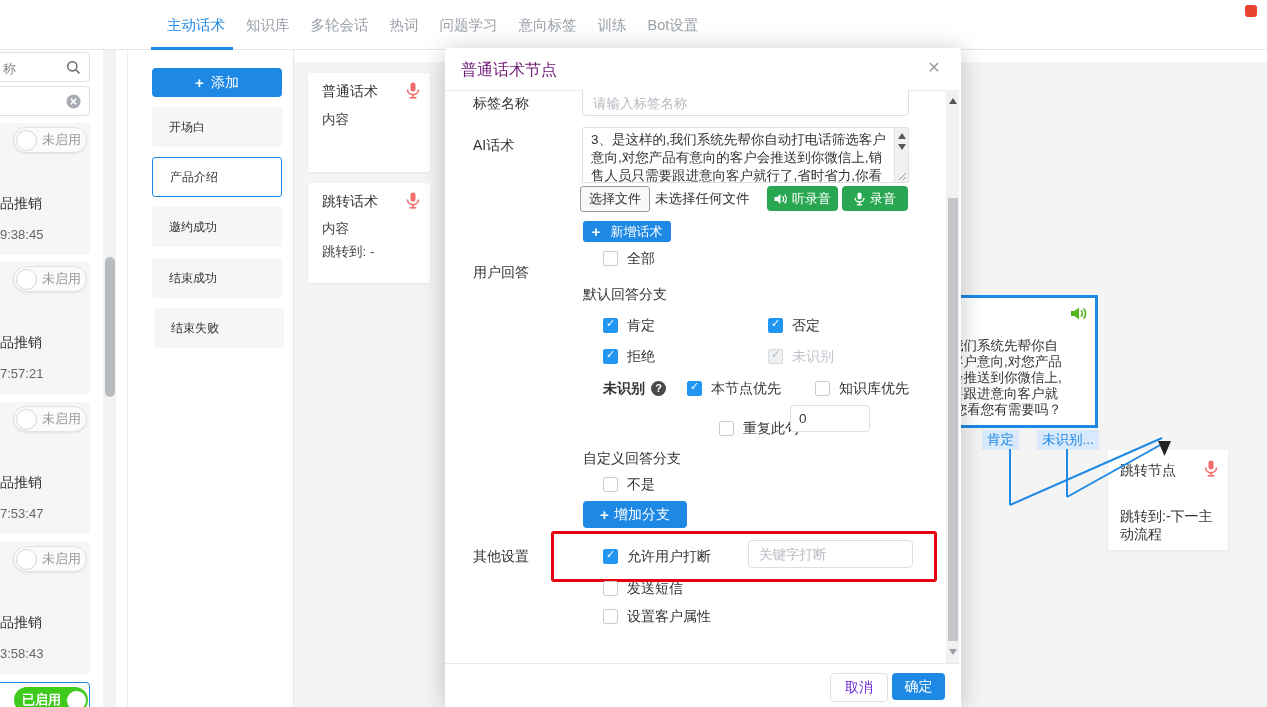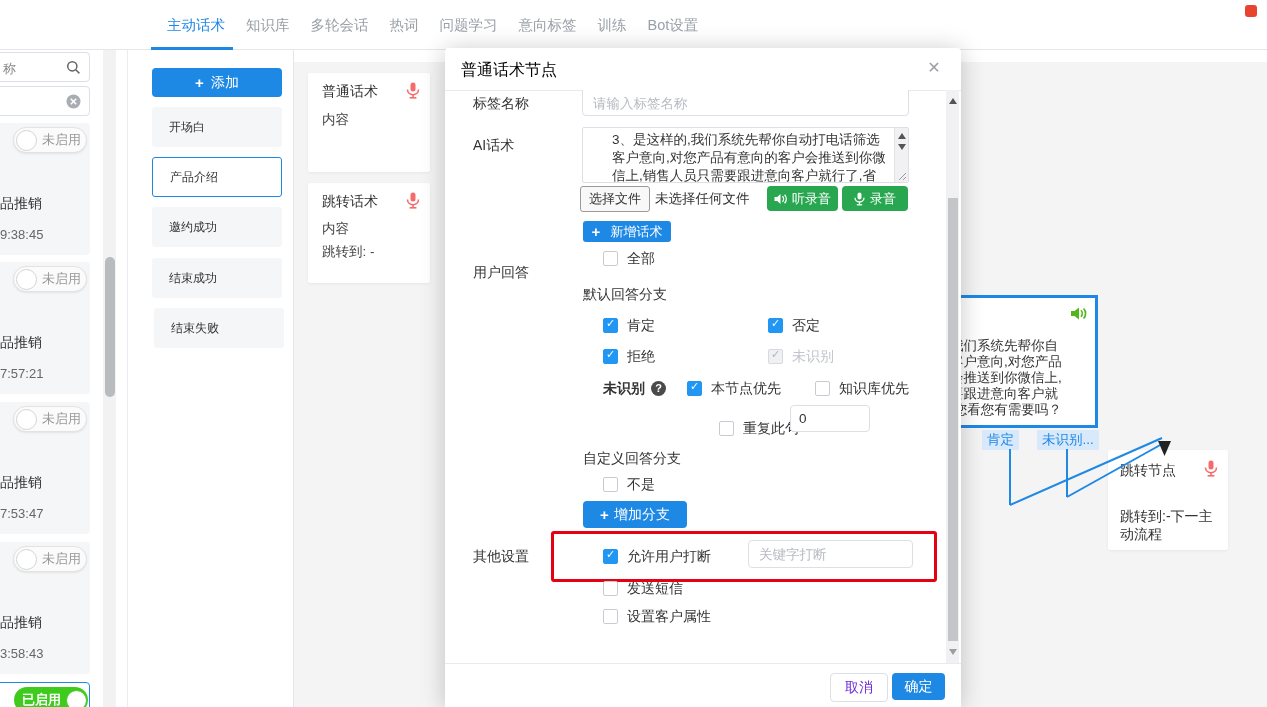--- a/index.html
+++ b/index.html
@@ -37,26 +37,26 @@
 
   
   .c-card{background:#fff;border-radius:2px;box-shadow:0 1px 3px rgba(0,0,0,.06);}
   .c-title{font-size:14px;color:#333;}
   .c-line{font-size:13.5px;color:#444;}
   .chip{background:#d8e9fb;color:#1e88e5;font-size:13.5px;padding:1px 5px;white-space:nowrap;}
 
   
   .modal{left:445px;top:48px;width:516px;height:659px;background:#fff;border-radius:4px 4px 0 0;box-shadow:0 2px 24px rgba(0,0,0,.22);z-index:10;}
   .m-head{position:absolute;left:0;top:0;right:0;height:42px;border-bottom:1px solid #e8eaec;}
-  .m-title{position:absolute;left:16px;top:12px;font-size:16px;color:#000000;}
+  .m-title{position:absolute;left:16px;top:12px;font-size:16px;color:#701a75;}
   .m-close{position:absolute;right:18px;top:11px;width:18px;height:18px;color:#9b9ea3;font-size:16px;line-height:18px;text-align:center;cursor:pointer;}
   .m-close::before{content:"✕";}
   .m-body{position:absolute;left:0;top:42px;width:501px;height:573px;overflow:hidden;}
   .m-label{position:absolute;font-size:14px;color:#333;}
-  .m-input{position:absolute;border:1px solid #dcdfe6;border-radius:4px;background:#fff;box-sizing:border-box;font-size:13.5px;color:#333;font-family:inherit;padding-left:21px;}
+  .m-input{position:absolute;border:1px solid #dcdfe6;border-radius:4px;background:#fff;box-sizing:border-box;font-size:13.5px;color:#333;font-family:inherit;}
   .m-input::placeholder{color:#b6bac1;}
   .ph{color:#b6bac1;}
   .cbrow{position:absolute;display:flex;align-items:center;gap:9px;font-size:14px;color:#333;height:17px;padding-left:20px;}
   .cb{display:inline-block;width:15px;height:15px;border:1px solid #c8ccd2;border-radius:2px;background:#fff;box-sizing:border-box;position:relative;flex:0 0 auto;cursor:pointer;}
   .cb.on{background:#2196f3;border-color:#2196f3;}
   .cb.on::after{content:"✓";position:absolute;left:2px;top:-2px;color:#fff;font-size:11px;font-weight:bold;}
   .cb.dis{background:#eef0f2;border-color:#d6d9de;}
   .cb.dis::after{color:#b0b5bc;}
   .lbl-dis{color:#c0c4cc;}
   .help{display:inline-block;width:15px;height:15px;border-radius:50%;background:#4a4a4a;color:#fff;font-size:11px;font-weight:bold;text-align:center;line-height:15px;}

